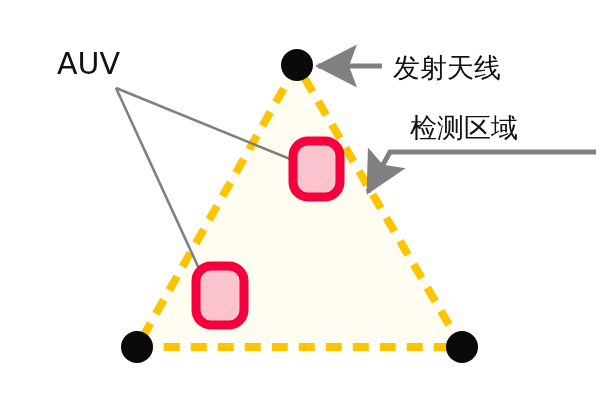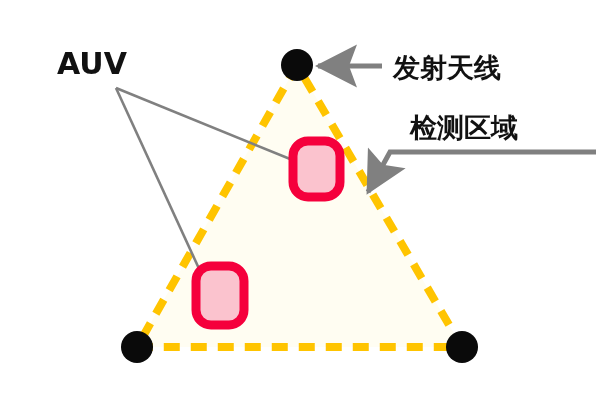--- a/index.html
+++ b/index.html
@@ -9,21 +9,20 @@
   }
   body {
     font-family: "Liberation Sans", "DejaVu Sans", sans-serif;
   }
   #stage {
     position: relative;
     width: 600px;
     height: 400px;
     background: #ffffff;
     overflow: hidden;
-    font-weight: bold;
   }
   #stage svg {
     position: absolute;
     top: 0;
     left: 0;
     display: block;
   }
   .label-text {
     font-family: "DejaVu Sans", "Liberation Sans", sans-serif;
     fill: #111111;

